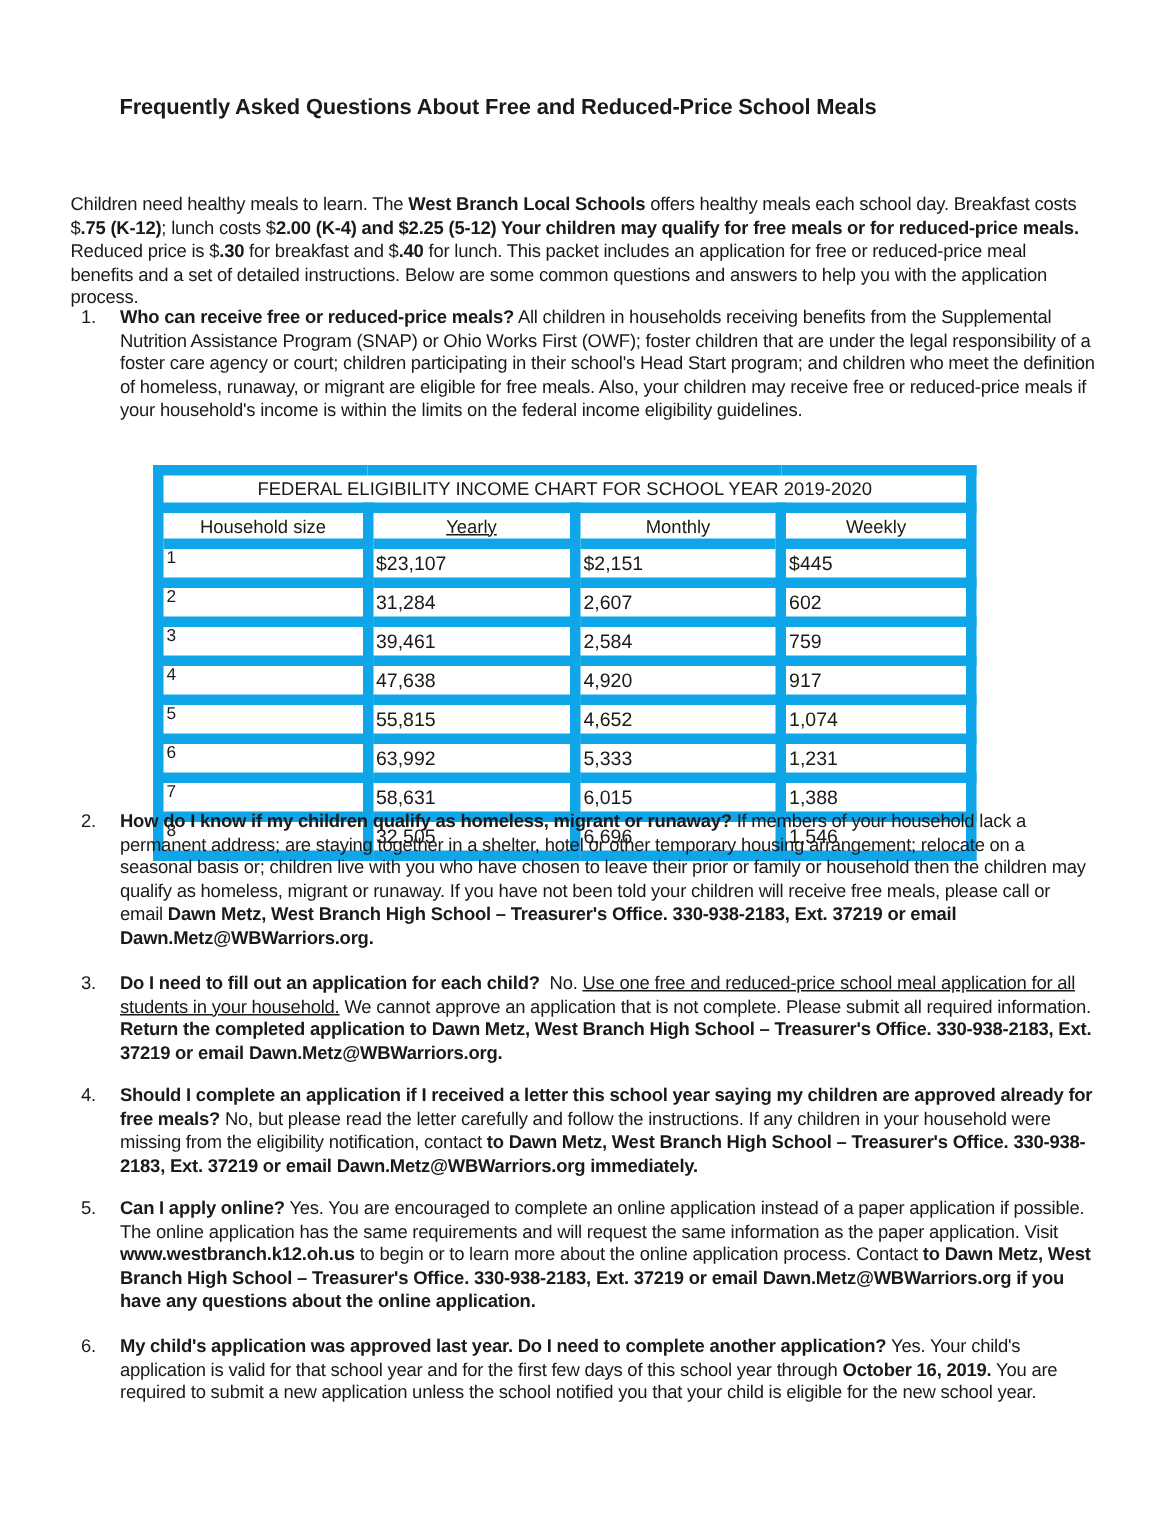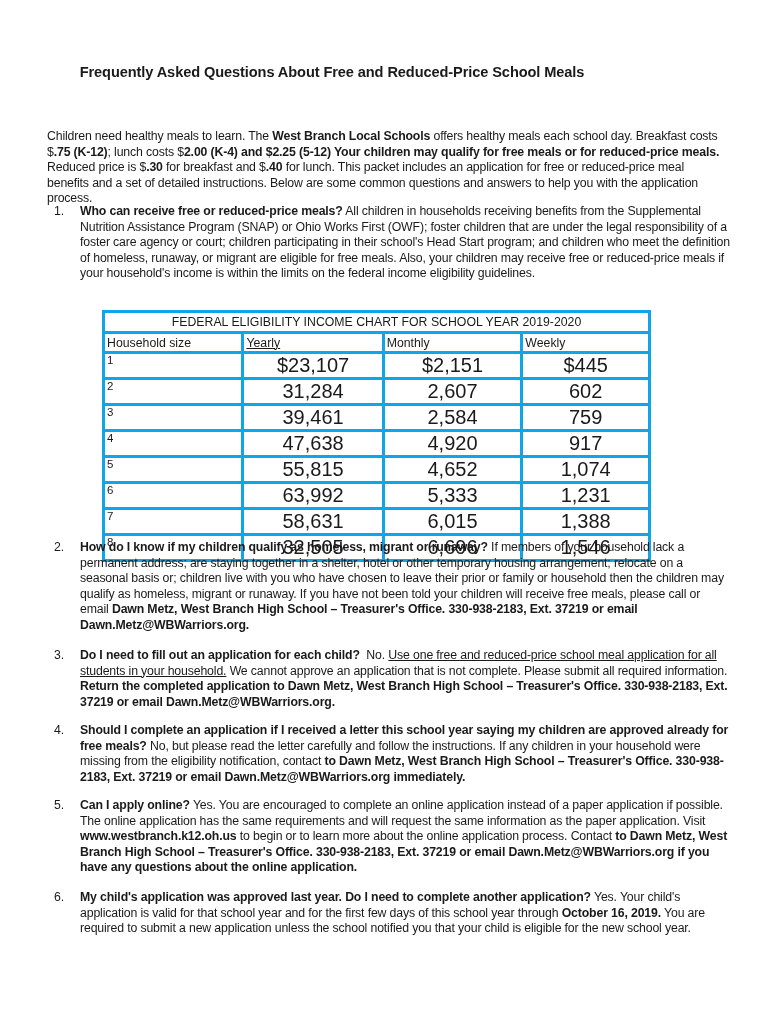--- a/index.html
+++ b/index.html
@@ -17,25 +17,25 @@
   .qnum { position: absolute; left: -26px; top: 0; }
   .q1 { top: 204px; }
   .q2 { top: 540px; }
   .q3 { top: 648px; }
   .q4 { top: 723px; }
   .q5 { top: 798px; }
   .q6 { top: 890px; }
 
   table.chart { position: absolute; left: 102px; top: 310px; width: 549px;
                 border-collapse: collapse; font-size: 12.3px; }
-  table.chart td, table.chart th { border: 3px solid #0ea5e9; padding: 0 2px; height: 19px; margin-left: 12px; }
+  table.chart td, table.chart th { border: 7px solid #0ea5e9; padding: 0 2px; height: 19px; margin-left: 12px; }
   table.chart .caption-cell { text-align: center; font-weight: normal; height: 18px; }
-  table.chart .hdr td { text-align: left; height: 17px; border-bottom: 1.5px solid #222; }
+  table.chart .hdr td { text-align: center; height: 17px; border-bottom: 1.5px solid #222; }
   table.chart .row td.size { text-align: left; vertical-align: top; font-size: 11.5px; }
-  table.chart .row td.val { text-align: center; font-size: 20px; vertical-align: middle; }
+  table.chart .row td.val { font-size: 13px; vertical-align: middle; }
   table.chart .col1 { width: 137px; }
   table.chart .col2 { width: 137px; text-decoration: underline; }
   table.chart .col3 { width: 136px; }
   table.chart .col4 { width: 125px; }
   table.chart .last td.size { font-size: 12.3px; }
 </style>
 </head>
 <body>
 
 <div class="page">

